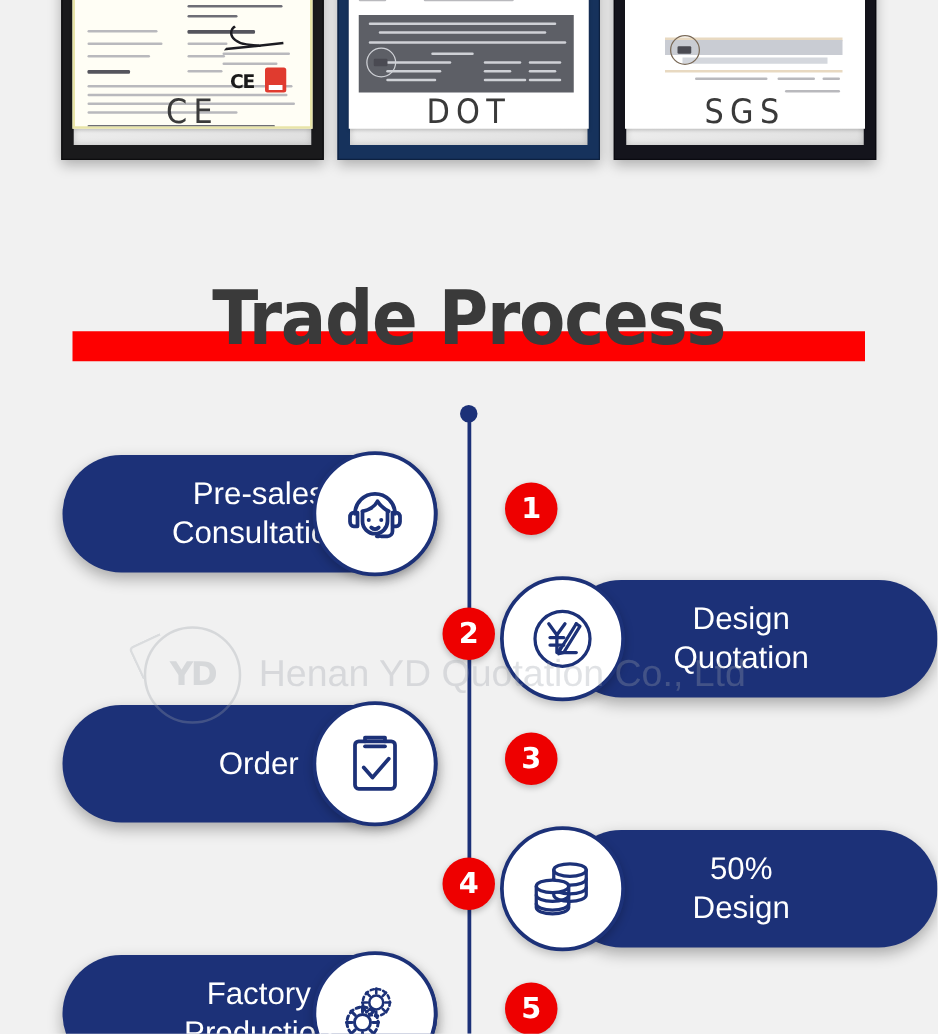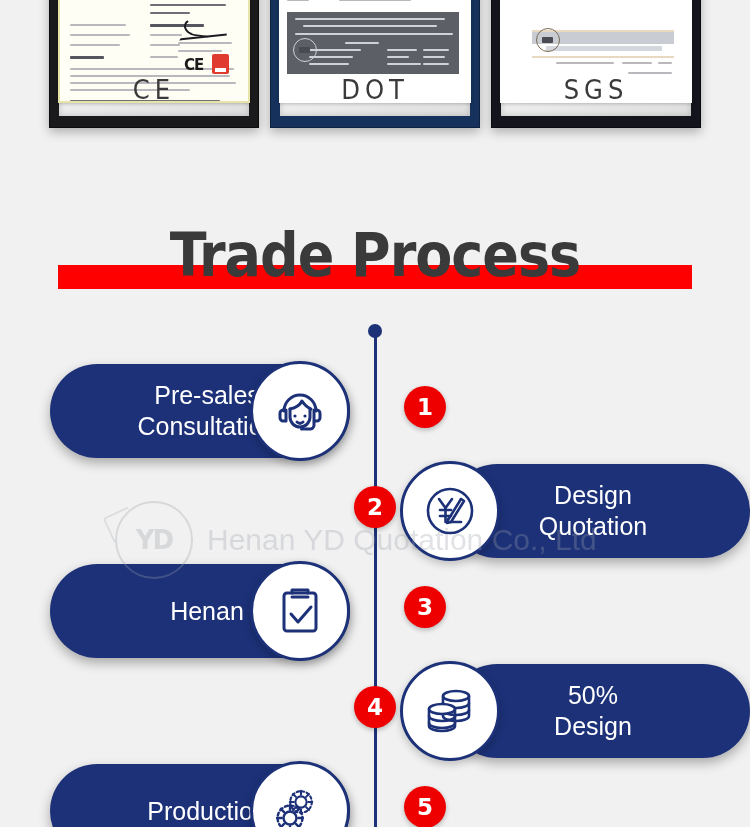--- a/index.html
+++ b/index.html
@@ -309,21 +309,21 @@
         <path d="M40 17l3 2-13 21-4 1 1-4"></path>
         <path d="M27 40h13"></path>
       </svg>
     </div>
     <div class="num">2</div>
   </div>
 
   <div class="step left" style="left:50px;top:268px;width:400px;">
     <div class="pill">
       <div class="pill-label">
-        <div>Henan</div>
+        <div>Order</div>
       </div>
     </div>
     <div class="icon-circle">
       <svg width="54" height="54" viewBox="0 0 54 54" fill="none" stroke="#1c3178" stroke-width="3" stroke-linecap="round" stroke-linejoin="round">
         <rect x="11" y="9" width="32" height="38" rx="3"></rect>
         <path d="M19 9V6h16v3"></path>
         <path d="M19 13h16"></path>
         <path d="M18 30l7 8 13-15"></path>
       </svg>
     </div>
@@ -348,20 +348,21 @@
         <path d="M8 34c0 2.8 5.8 5 13 5s13-2.2 13-5"></path>
         <path d="M8 41c0 2.8 5.8 5 13 5s13-2.2 13-5"></path>
       </svg>
     </div>
     <div class="num">4</div>
   </div>
 
   <div class="step left" style="left:50px;top:468px;width:400px;">
     <div class="pill">
       <div class="pill-label">
+        <div>Factory</div>
         <div>Production</div>
       </div>
     </div>
     <div class="icon-circle">
       <svg width="58" height="58" viewBox="0 0 58 58" fill="none" stroke="#1c3178" stroke-width="2.6" stroke-linecap="round" stroke-linejoin="round">
         <g transform="translate(30,20) scale(0.80)">
           <circle cx="0" cy="0" r="7"></circle>
           <path d="M0-14v5M0 14v-5M-14 0h5M14 0h-5M-9.9-9.9l3.5 3.5M9.9 9.9l-3.5-3.5M-9.9 9.9l3.5-3.5M9.9-9.9l-3.5 3.5"></path>
           <circle cx="0" cy="0" r="13.5" stroke-dasharray="3.2 3.2"></circle>
         </g>

